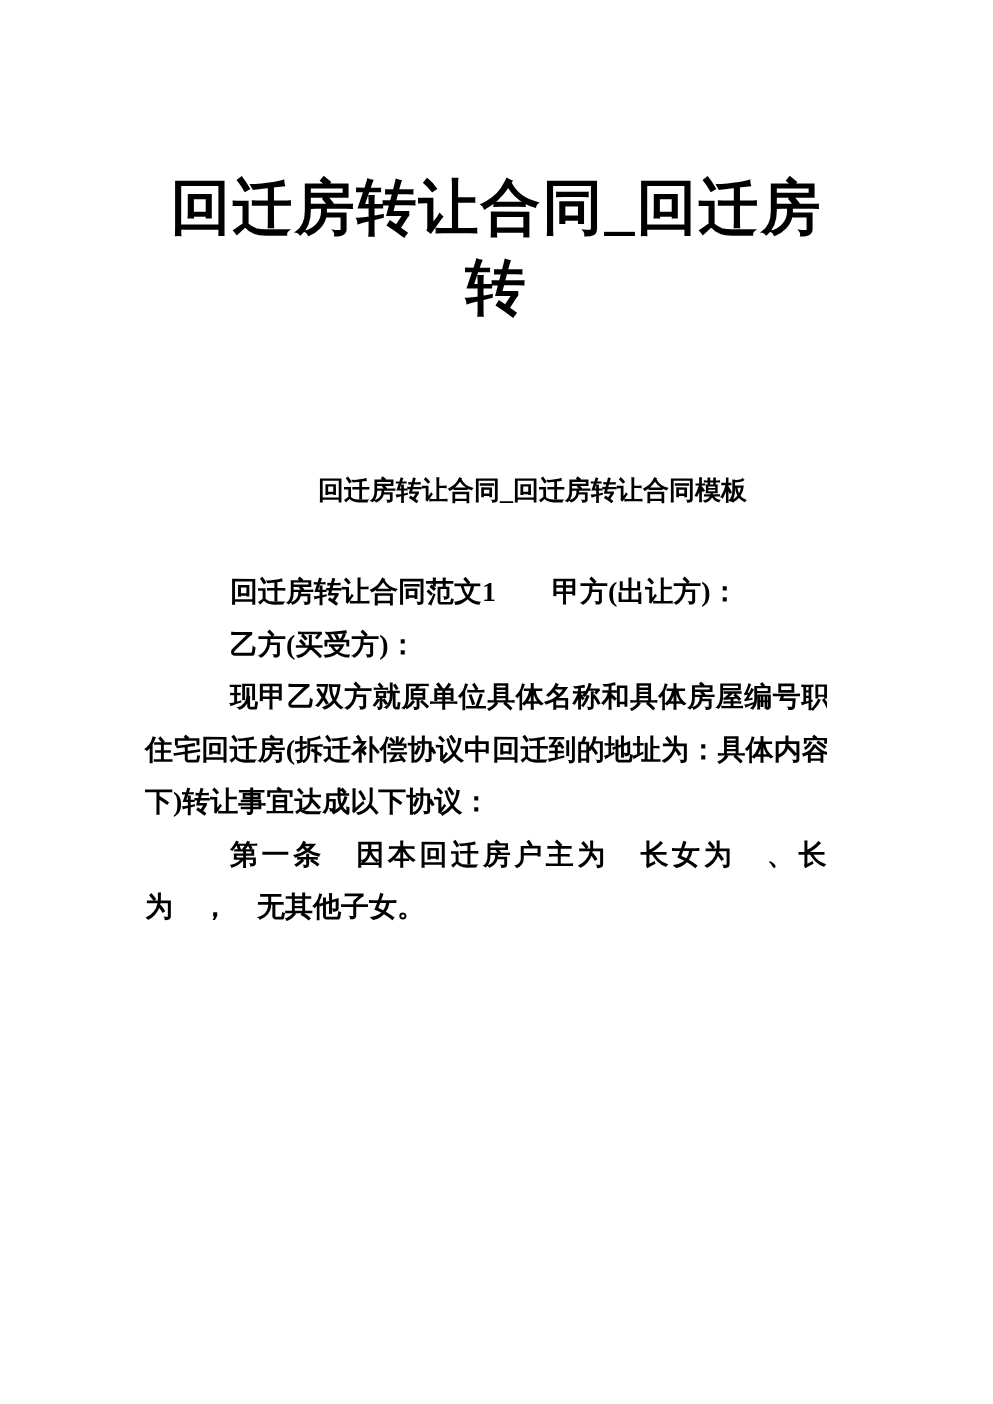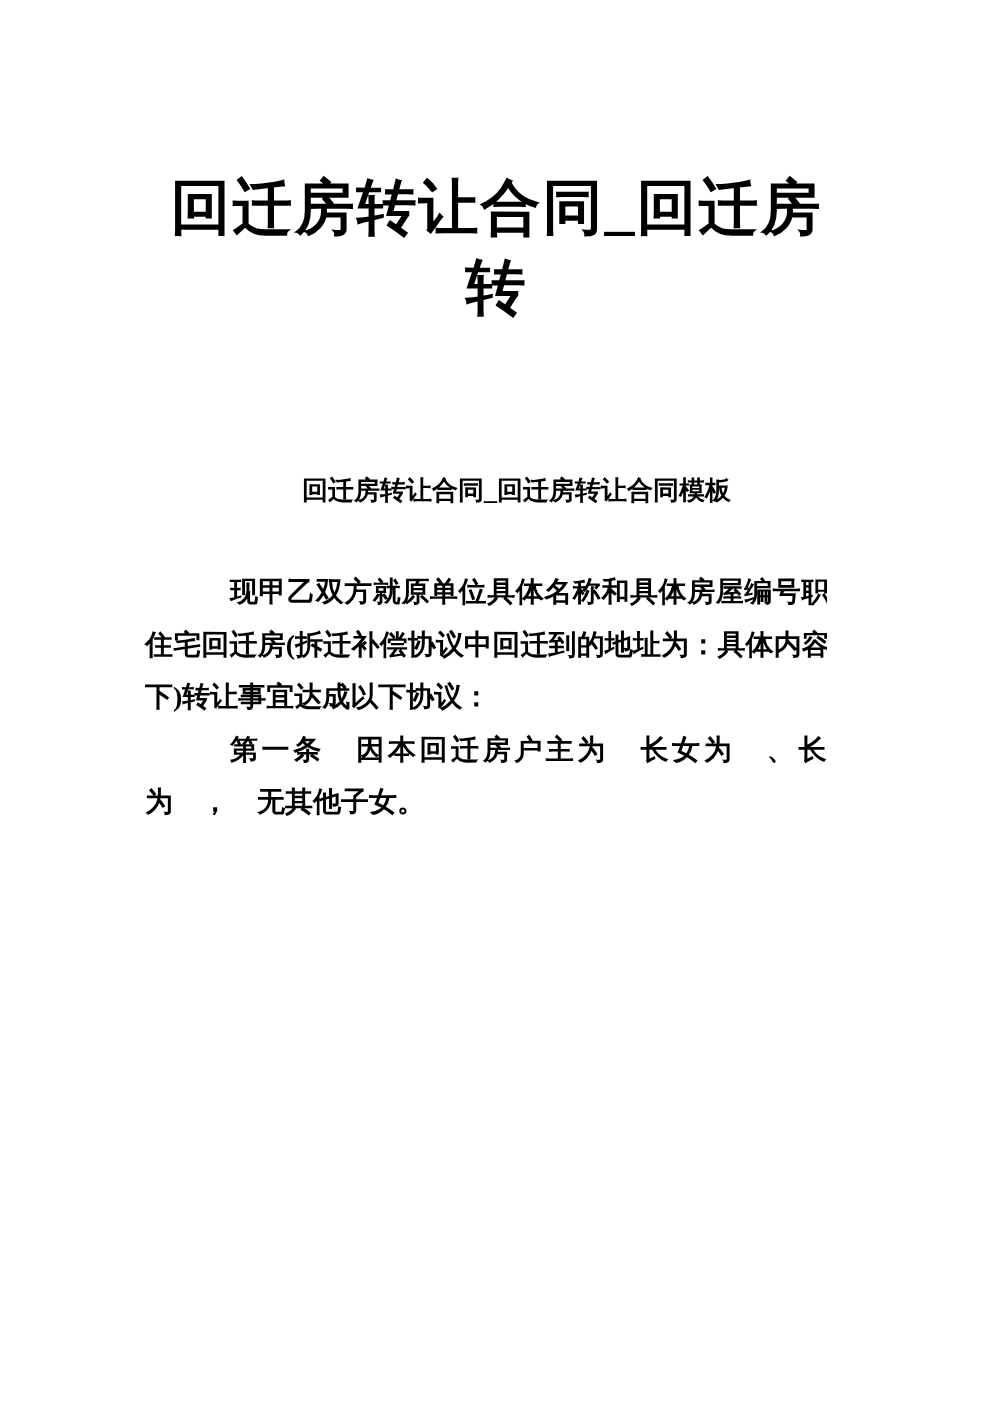--- a/index.html
+++ b/index.html
@@ -27,21 +27,21 @@
     line-height: 80px;
     text-align: center;
     letter-spacing: 2px;
     font-weight: bold;
   }
   .doc-title .title-line {
     display: block;
   }
   .doc-subtitle {
     position: absolute;
-    left: 140px;
+    left: 156px;
     top: 464px;
     width: 713px;
     margin: 0;
     font-size: 26px;
     line-height: 53px;
     text-align: center;
     text-indent: 40px;
     font-weight: bold;
   }
   .doc-body {
@@ -65,17 +65,19 @@
 
 <div class="page">
 
   <h1 class="doc-title">
     <span class="title-line">回迁房转让合同_回迁房转</span>
   </h1>
 
   <p class="doc-subtitle">回迁房转让合同_回迁房转让合同模板</p>
 
   <div class="doc-body">
+    <p>回迁房转让合同范文1　　甲方(出让方)：</p>
+    <p>乙方(买受方)：</p>
     <p>现甲乙双方就原单位具体名称和具体房屋编号职工住宅回迁房(拆迁补偿协议中回迁到的地址为：具体内容如下)转让事宜达成以下协议：</p>
     <p>第一条　因本回迁房户主为　长女为　、长子为　，　无其他子女。</p>
   </div>
 
 </div>
 
 </body></html>

